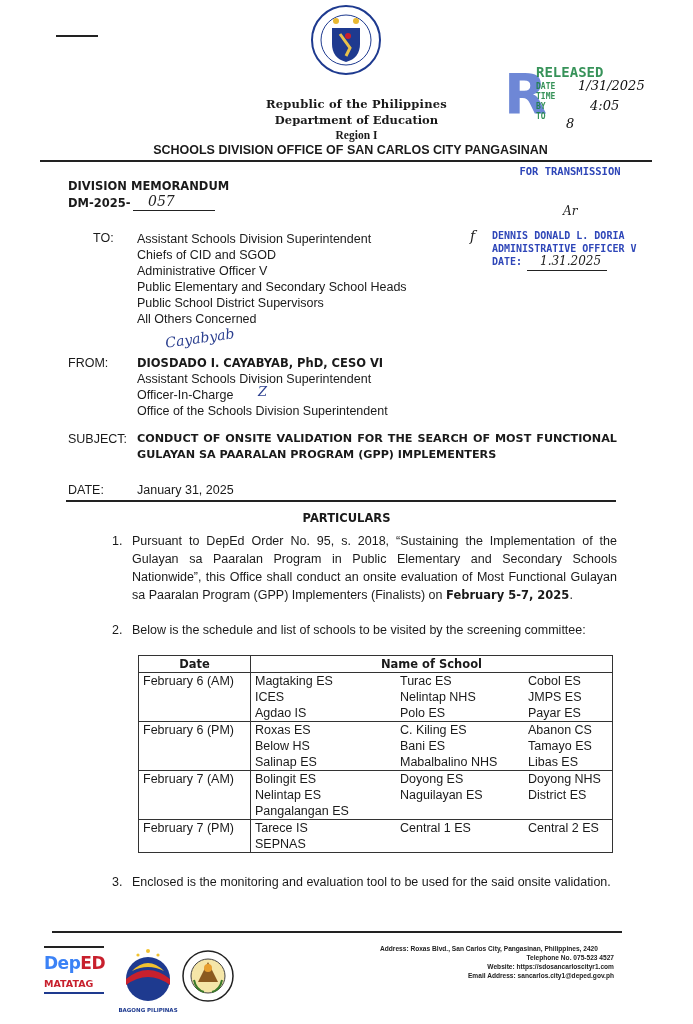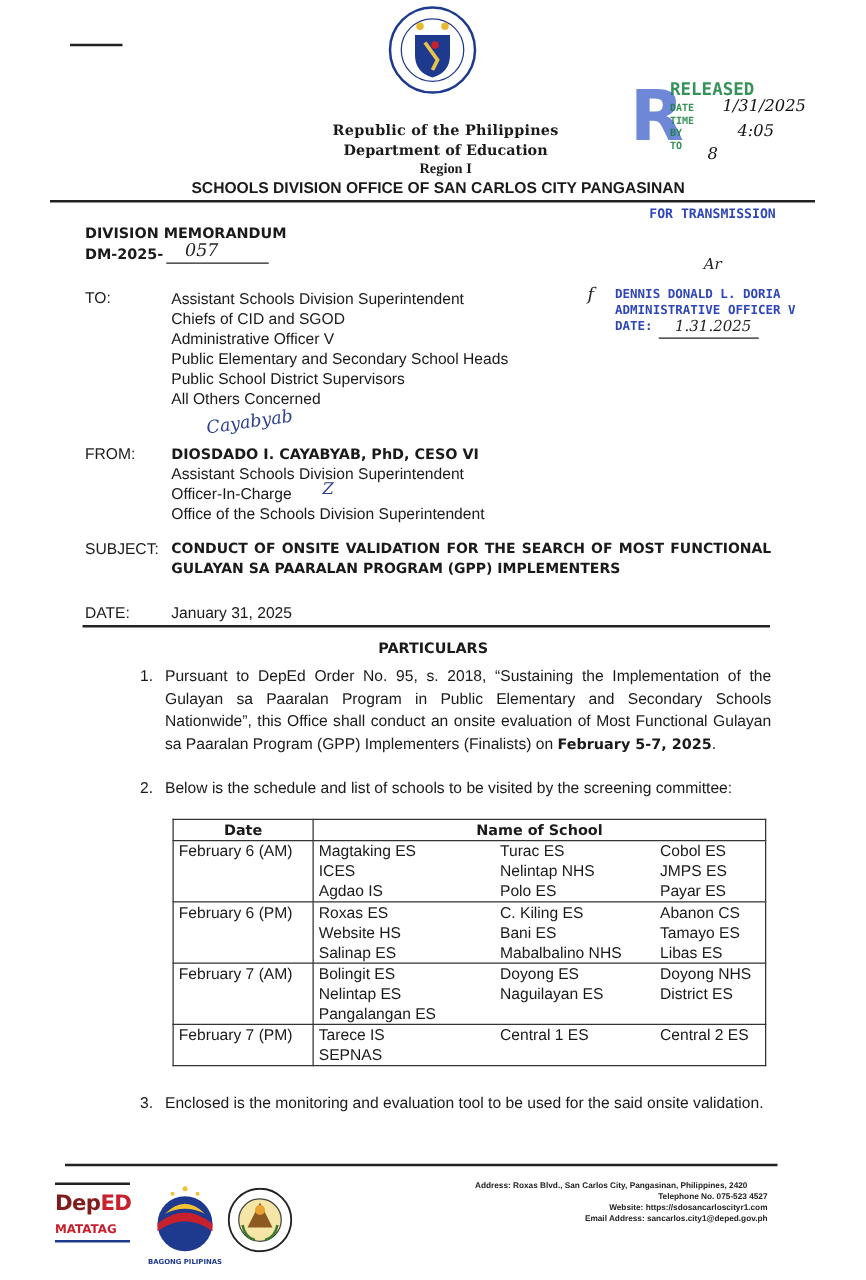--- a/index.html
+++ b/index.html
@@ -72,21 +72,21 @@
   .sched td { line-height: 16px; }
   .sched td.date { width: 112px; }
   .school-grid { display: grid; grid-template-columns: 145px 128px 80px; }
   .school-grid span { height: 16px; white-space: nowrap; }
 
   
   .foot-rule { left: 52px; top: 931px; width: 570px; height: 2px; background: #222; }
   .logo-rule { left: 44px; top: 946px; width: 60px; height: 2px; background: #222; }
   .deped-logo { left: 44px; top: 953px; width: 62px; }
   .deped-word { font-family: "DejaVu Sans", sans-serif; font-weight: bold; font-size: 17px; line-height: 20px; letter-spacing: -0.5px; }
-  .deped-word .dep { color: #7f1d1d; }
+  .deped-word .dep { color: #3b82f6; }
   .deped-word .ed { color: #c8202d; }
   .matatag { font-family: "DejaVu Sans", sans-serif; font-weight: bold; font-size: 9.5px; color: #c8202d; line-height: 14px; margin-top: 4px; }
   .mat-line { height: 2px; background: #1e3a8f; width: 60px; margin-top: 1px; }
   .bp-logo { left: 118px; top: 945px; width: 60px; height: 70px; }
   .bp-text { position: absolute; left: 0; top: 62px; width: 60px; text-align: center; font-family: "DejaVu Sans", sans-serif; font-weight: bold; font-size: 5.5px; color: #1e3a8f; }
   .sdo-seal { left: 182px; top: 950px; width: 52px; height: 52px; }
 
   .address { left: 300px; top: 944px; width: 314px; text-align: right; font-family: "Liberation Sans", sans-serif; font-weight: bold; font-size: 6.6px; line-height: 9px; color: #222; }
   .address div:first-child { text-align: left; padding-left: 80px; }
 </style>
@@ -134,21 +134,21 @@
 </div>
 <div class="abs appr-date">DATE:</div>
 <div class="abs appr-date-line"></div>
 <div class="abs appr-date-val">1.31.2025</div>
 
 <div class="abs memo-title">DIVISION MEMORANDUM</div>
 <div class="abs memo-no">DM-2025-</div>
 <div class="abs memo-no-line"></div>
 <div class="abs memo-no-val">057</div>
 
-<div class="abs label" style="top:231px;">TO:</div>
+<div class="abs label" style="top:231px;margin-left:25px;">TO:</div>
 <div class="abs val to-list" style="top:231px;">
   <div>Assistant Schools Division Superintendent</div>
   <div>Chiefs of CID and SGOD</div>
   <div>Administrative Officer V</div>
   <div>Public Elementary and Secondary School Heads</div>
   <div>Public School District Supervisors</div>
   <div>All Others Concerned</div>
 </div>
 
 <div class="abs from-sig">Cayabyab</div>
@@ -204,21 +204,21 @@
       </div>
         </td>
     </tr>
     <tr>
       <td class="date">February 6 (PM)</td>
       <td>
           <div class="school-grid">
         <span>Roxas ES</span>
         <span>C. Kiling ES</span>
         <span>Abanon CS</span>
-        <span>Website HS</span>
+        <span>Below HS</span>
         <span>Bani ES</span>
         <span>Tamayo ES</span>
         <span>Salinap ES</span>
         <span>Mabalbalino NHS</span>
         <span>Libas ES</span>
       </div>
         </td>
     </tr>
     <tr>
       <td class="date">February 7 (AM)</td>

